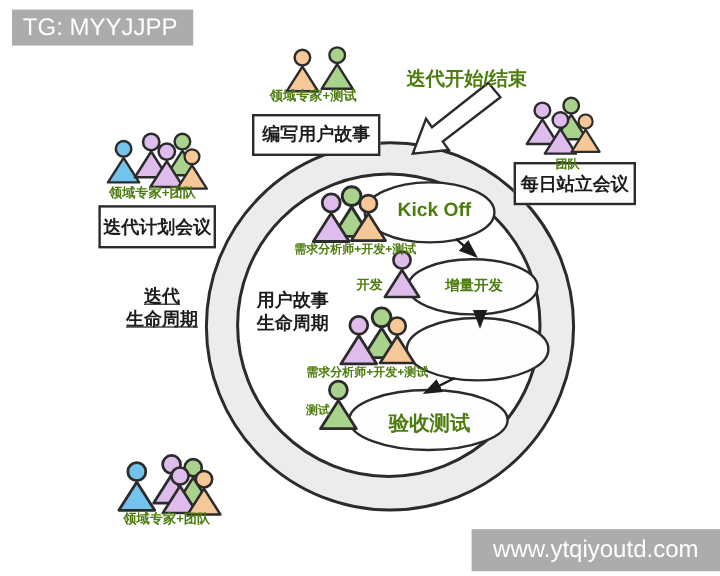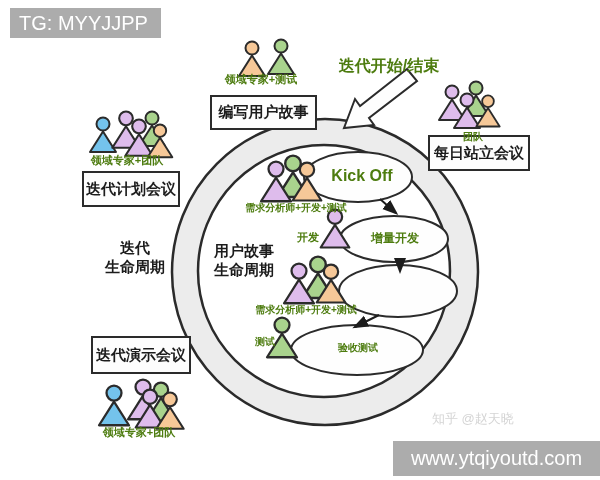--- a/index.html
+++ b/index.html
@@ -82,45 +82,43 @@
     <use href="#person-shape" class="person" transform="translate(282,340) scale(1.15)" fill="#A9D38D"></use>
 
     <use href="#person-shape" class="person" transform="translate(114,408) scale(1.15)" fill="#74C3EC"></use>
     <use href="#person-shape" class="person" transform="translate(143,402) scale(1.15)" fill="#DEBCEC"></use>
     <use href="#person-shape" class="person" transform="translate(161,404) scale(1.1)" fill="#A9D38D"></use>
     <use href="#person-shape" class="person" transform="translate(150,411) scale(1.1)" fill="#DEBCEC"></use>
     <use href="#person-shape" class="person" transform="translate(170,413) scale(1.05)" fill="#F6C898"></use>
   </svg>
 
   <div class="banner" style="left:10px;top:8px;width:142px;height:30px;padding-left:9px;">TG: MYYJJPP</div>
-  <div class="credit" style="left:432px;top:410px;">知乎 @赵天晓</div>
   <div class="banner" style="left:393px;top:441px;width:207px;height:35px;justify-content:center;text-align:right;">www.ytqiyoutd.com</div>
 
   <div class="lbl" style="left:389px;top:56px;font-size:16px;">迭代开始/结束</div>
 
   <div class="mbox" style="left:210px;top:95px;width:103px;height:31px;">编写用户故事</div>
   <div class="mbox" style="left:428px;top:135px;width:98px;height:32px;">每日站立会议</div>
   <div class="mbox" style="left:82px;top:171px;width:94px;height:32px;">迭代计划会议</div>
-  <div class="mbox" style="left:91px;top:336px;width:96px;height:34px;">迭代演示会议</div>
 
   <div class="lbl" style="left:261px;top:72px;font-size:11px;">领域专家+测试</div>
   <div class="lbl" style="left:473px;top:130px;font-size:10px;">团队</div>
   <div class="lbl" style="left:127px;top:153px;font-size:11px;">领域专家+团队</div>
   <div class="lbl" style="left:296px;top:201px;font-size:10px;">需求分析师+开发+测试</div>
   <div class="lbl" style="left:308px;top:230px;font-size:11px;">开发</div>
   <div class="lbl" style="left:306px;top:303px;font-size:10px;">需求分析师+开发+测试</div>
   <div class="lbl" style="left:265px;top:335px;font-size:10px;">测试</div>
   <div class="lbl" style="left:139px;top:425px;font-size:11px;">领域专家+团队</div>
 
-  <div class="lbl2" style="left:135px;top:238px;">
+  <div class="lbl2" style="left:135px;top:238px;text-decoration:underline;">
     <div>迭代</div>
     <div>生命周期</div>
   </div>
   <div class="lbl2" style="left:244px;top:241px;">
     <div>用户故事</div>
     <div>生命周期</div>
   </div>
 
   <div class="lbl" style="left:362px;top:167px;font-size:16px;font-weight:600;">Kick Off</div>
   <div class="lbl" style="left:395px;top:230px;font-size:12px;">增量开发</div>
-  <div class="lbl" style="left:358px;top:341px;font-size:10px;">验收测试</div>
+  <div class="lbl" style="left:358px;top:341px;font-size:17px;">验收测试</div>
 
 </div>
 
 </body></html>

